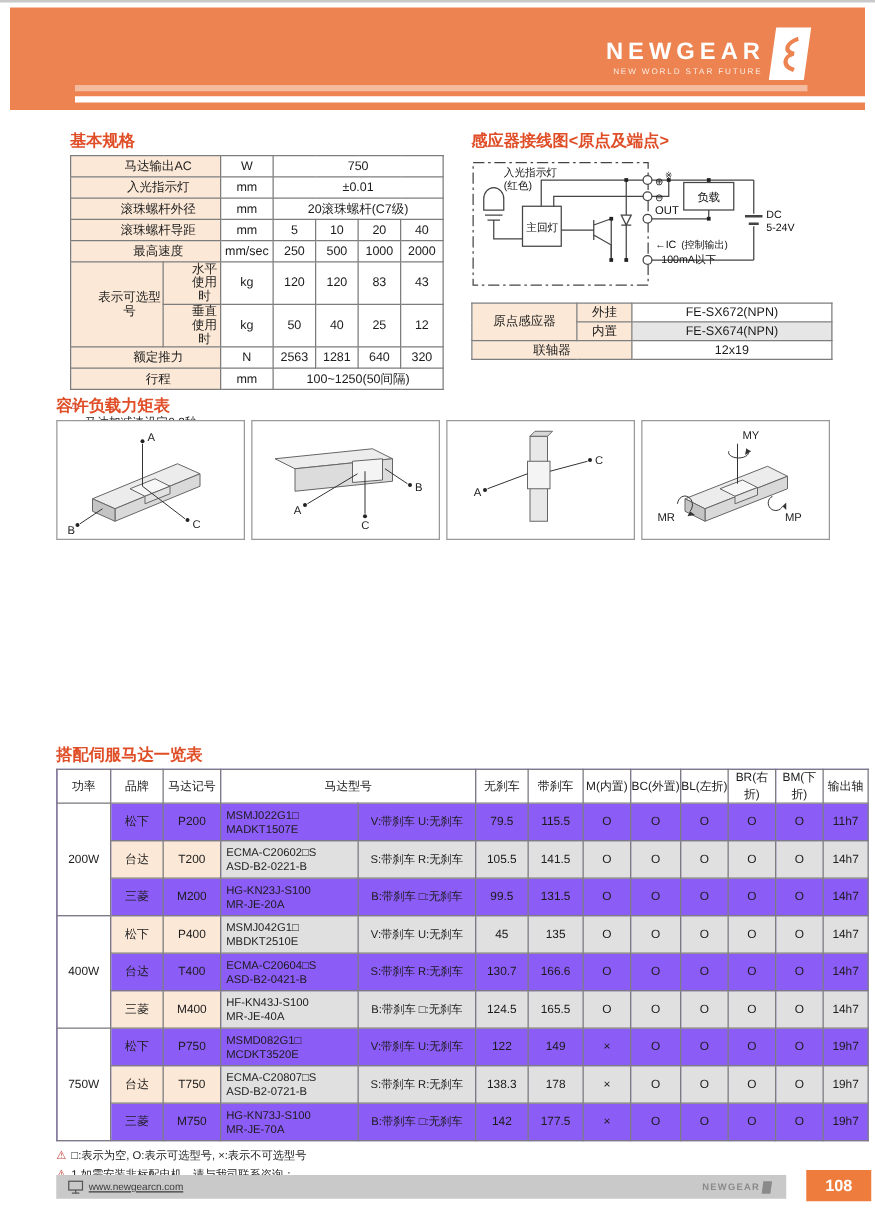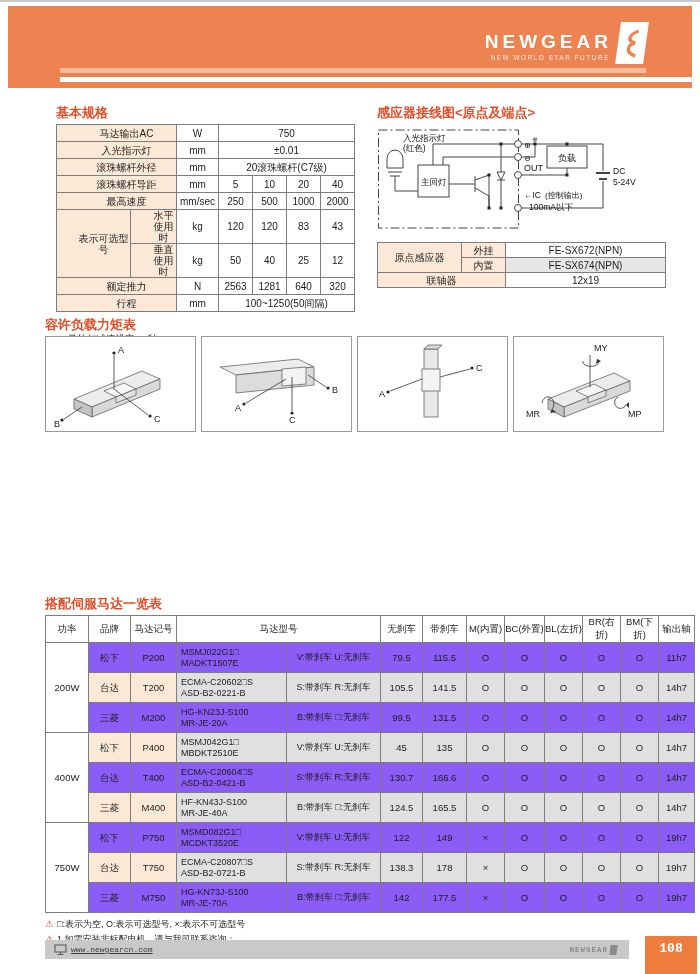--- a/index.html
+++ b/index.html
@@ -72,29 +72,29 @@
   #servo-table{width:649px;margin-top:4px;font-size:9.5px;background:#8b5cf6;}
   #servo-table th{height:18px;font-weight:normal;background:#fff;font-size:9.5px;}
   #servo-table td{height:29px;line-height:11px;}
   #servo-table td.model{font-size:9px;text-align:left;padding-left:4px;white-space:pre-line;}
   #servo-table td.spec{font-size:9px;margin-top:34px;}
   #servo-table tr.alt td{background:#e0e0e0;}
   #servo-table tr.alt td.warm{background:#fbe8d6;}
   #servo-table td.power{background:#fff !important;}
 
   
-  .footer{position:absolute;left:45px;top:936px;width:653px;height:26px;font-family:Liberation Mono, monospace;}
+  .footer{position:absolute;left:45px;top:936px;width:653px;height:26px;}
   .fbar{position:absolute;left:0;top:4px;width:584px;height:19px;background:#c9c9c9;
         display:flex;align-items:center;}
   .fbar .url{margin-left:26px;font-size:8px;color:#3a3a3a;text-decoration:underline;cursor:pointer;}
   .fbar .mini-brand{position:absolute;right:12px;color:#8a8a8a;font-size:7.5px;font-weight:bold;
                     letter-spacing:1px;display:flex;align-items:center;gap:2px;}
   .mini-slab{display:inline-block;width:7px;height:10px;background:#8a8a8a;transform:skewX(-8deg);}
   .fbar .m-icon{position:absolute;left:9px;}
-  .pagebox{position:absolute;right:1px;top:0;width:52px;height:39px;background:#ee7c3c;
+  .pagebox{position:absolute;right:1px;top:0;width:52px;height:25px;background:#ee7c3c;
            color:#fff;font-weight:bold;font-size:13px;text-align:center;line-height:25px;}
 </style>
 </head>
 <body>
 
 <div class="page">
   <div class="topline"></div>
 
   <div class="banner">
     <div class="brand">NEWGEAR</div>

